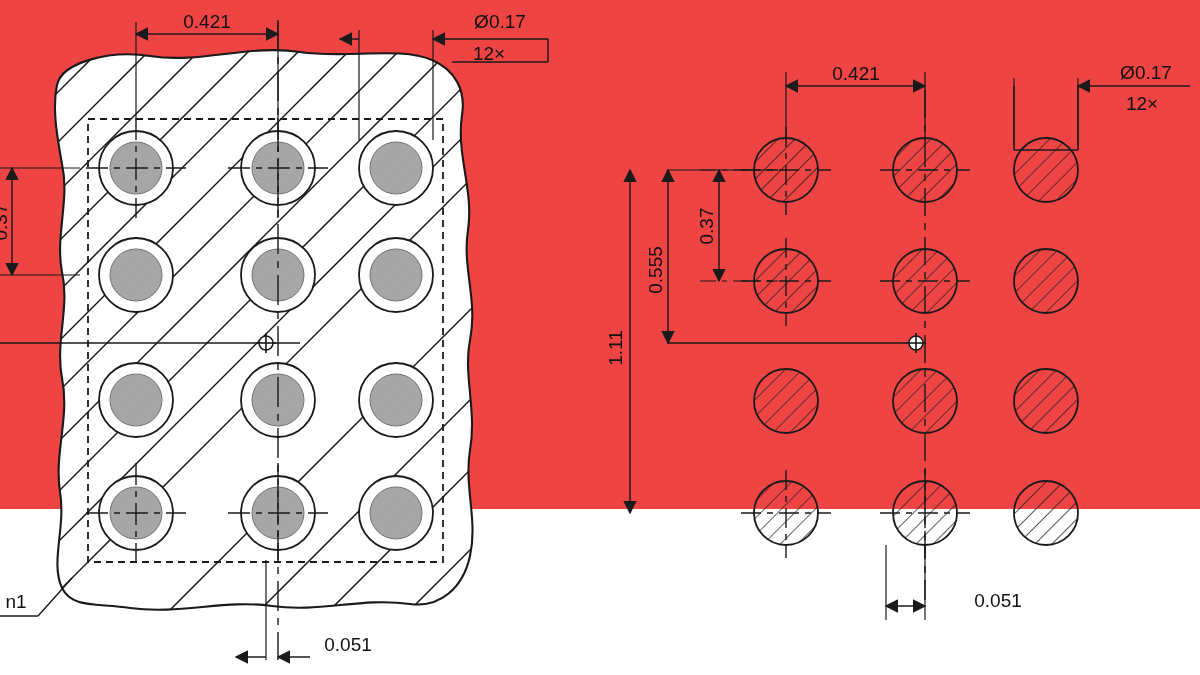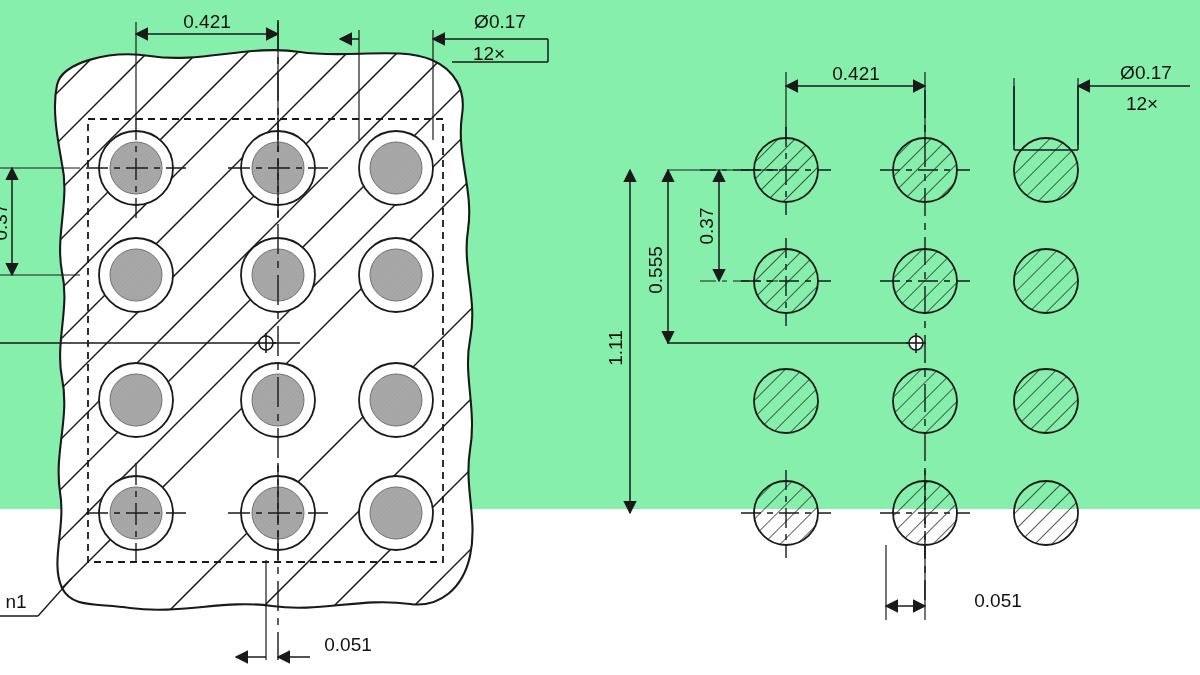--- a/index.html
+++ b/index.html
@@ -10,21 +10,21 @@
   body {
     width: 1200px;
     height: 675px;
     overflow: hidden;
     font-family: "Liberation Sans", sans-serif;
   }
   #stage {
     position: relative;
     width: 1200px;
     height: 509px;
-    background: #86efac;
+    background: #ef4444;
   }
   svg.drawing {
     position: absolute;
     left: 0;
     top: 0;
     width: 1200px;
     height: 675px;
     display: block;
   }
   .dimtext {

